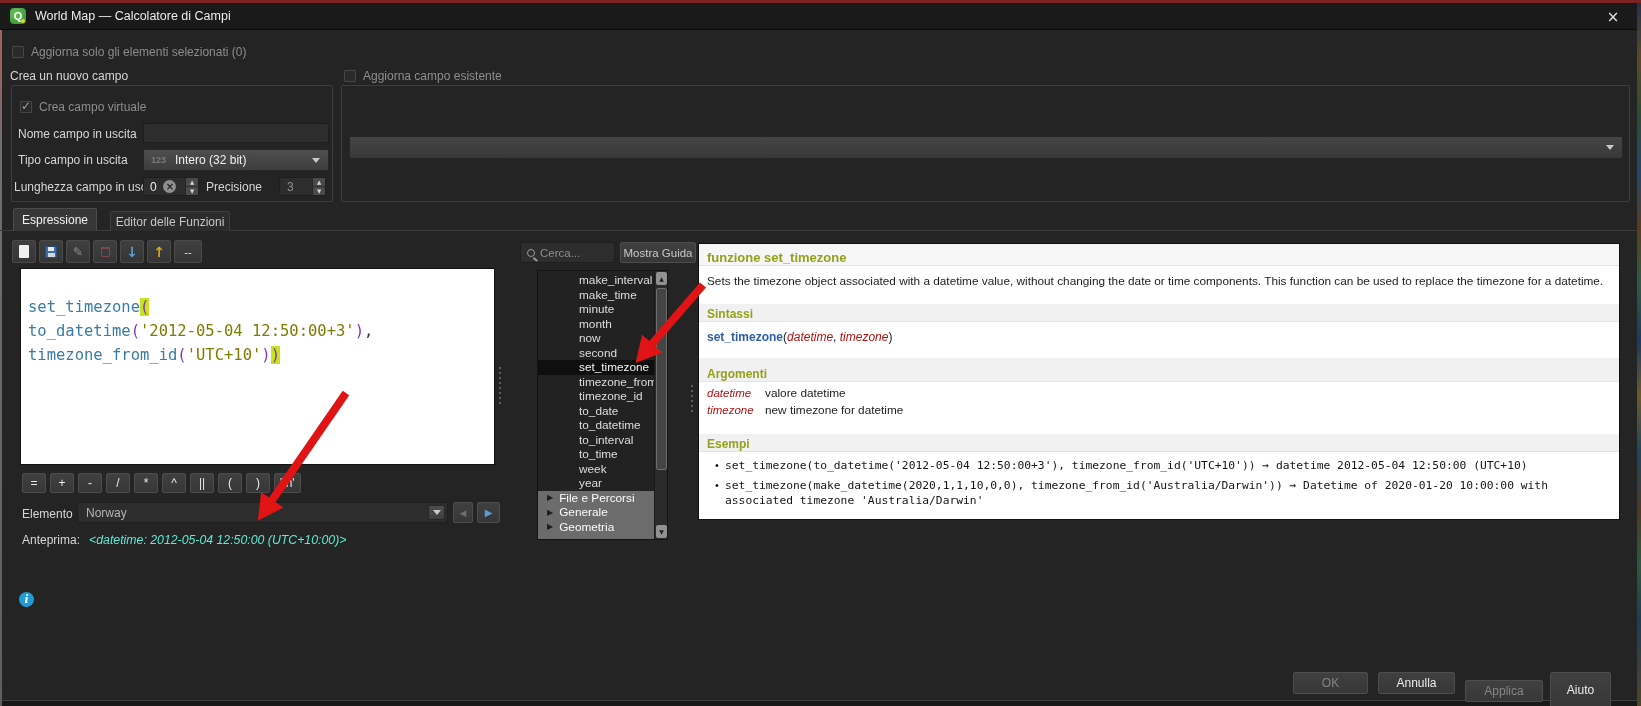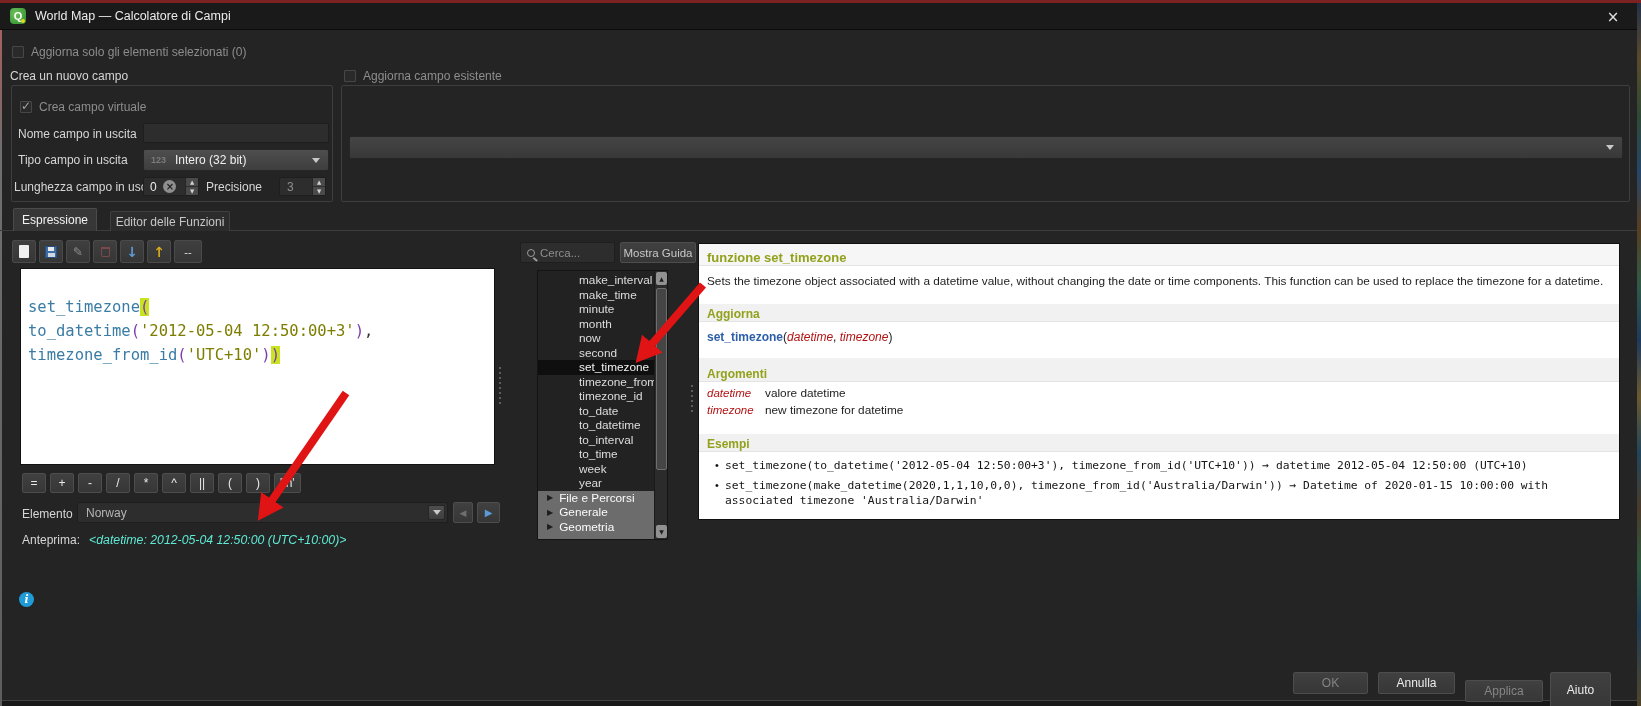--- a/index.html
+++ b/index.html
@@ -376,21 +376,21 @@
       <span class="sb-btn" style="bottom:1px;">▼</span>
     </div>
   </div>
 
   <div class="abs help" style="left:698px; top:243px; width:922px; height:277px;">
     <div class="h-band" style="top:0; height:22px; background:#f6f6f6;">
       <span class="h-green h-title">funzione set_timezone</span>
     </div>
     <div class="h-desc" style="top:30px; width:906px;">Sets the timezone object associated with a datetime value, without changing the date or time components. This function can be used to replace the timezone for a datetime.</div>
     <div class="h-band" style="top:60px; height:18px;">
-      <span class="h-green h-sec">Aggiorna</span>
+      <span class="h-green h-sec">Sintassi</span>
     </div>
     <div class="syntax-line" style="top:86px;"><span class="hfn">set_timezone</span><span class="hpar">(</span><span class="harg">datetime</span><span class="hpar">, </span><span class="harg">timezone</span><span class="hpar">)</span></div>
     <div class="h-band" style="top:114px; height:24px;">
       <span class="h-green h-sec">Argomenti</span>
     </div>
     <div class="abs" style="left:8px; top:140px;">
         <div class="arg-row">
           <span class="arg-name">datetime</span>
           <span class="arg-desc">valore datetime</span>
         </div>
@@ -402,21 +402,21 @@
     <div class="h-band" style="top:190px; height:18px;">
       <span class="h-green h-sec">Esempi</span>
     </div>
     <div class="abs" style="left:16px; top:214px;">
         <div class="example-row">
           <span class="ex-bullet">•</span>
           <span class="ex-text">set_timezone(to_datetime('2012-05-04 12:50:00+3'), timezone_from_id('UTC+10')) → datetime 2012-05-04 12:50:00 (UTC+10)</span>
         </div>
         <div class="example-row">
           <span class="ex-bullet">•</span>
-          <span class="ex-text">set_timezone(make_datetime(2020,1,1,10,0,0), timezone_from_id('Australia/Darwin')) → Datetime of 2020-01-15 10:00:00 with associated timezone 'Australia/Darwin'</span>
+          <span class="ex-text">set_timezone(make_datetime(2020,1,1,10,0,0), timezone_from_id('Australia/Darwin')) → Datetime of 2020-01-20 10:00:00 with associated timezone 'Australia/Darwin'</span>
         </div>
       </div>
   </div>
 
   <div class="abs info-circle" style="left:19px; top:592px;">i</div>
 
   <div class="abs btn disabled" style="left:1293px; top:672px; width:75px; height:22px;">
     <span>OK</span>
   </div>
   <div class="abs btn" style="left:1378px; top:672px; width:77px; height:22px;">

